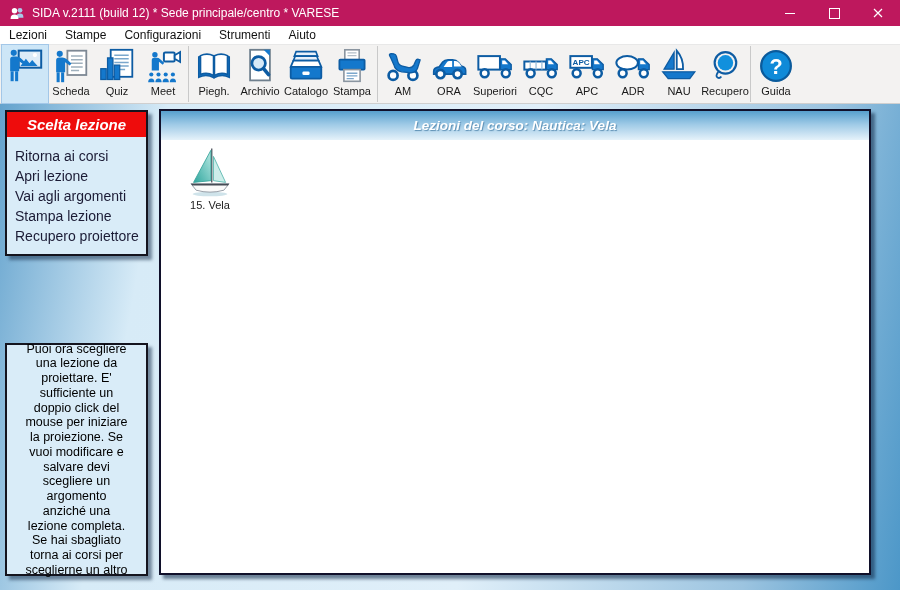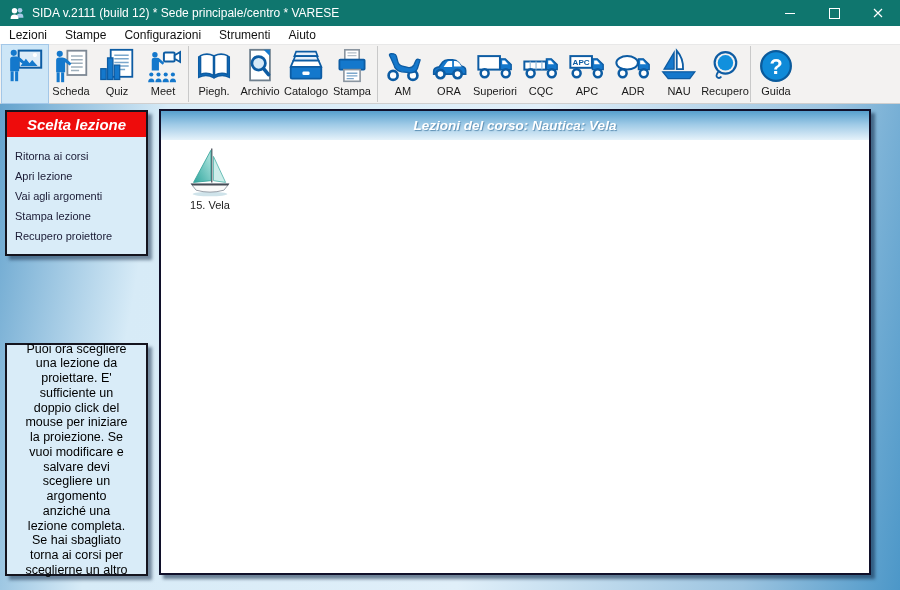--- a/index.html
+++ b/index.html
@@ -3,21 +3,21 @@
 <meta charset="utf-8">
 <style>
   html,body{margin:0;padding:0;}
   body{
     width:900px;height:590px;overflow:hidden;position:relative;
     font-family:"Liberation Sans",sans-serif;
     background:#fff;
   }
   
   .titlebar{
-    height:26px;background:#0f766e;color:#fff;
+    height:26px;background:#be185d;color:#fff;
     display:flex;align-items:center;font-size:12px;
   }
   .titlebar .app-ico{width:16px;height:14px;margin:0 7px 0 9px;flex:0 0 auto;}
   .titlebar .title-text{flex:1 1 auto;white-space:nowrap;overflow:hidden;}
   .win-controls{display:flex;height:26px;}
   .win-btn{width:44px;height:26px;display:flex;align-items:center;justify-content:center;cursor:default;}
   .min-glyph{width:10px;height:1px;background:#fff;display:block;}
   .max-glyph{width:9px;height:9px;border:1px solid #fff;display:block;}
   
   .menubar{
@@ -49,21 +49,21 @@
     box-shadow:4px 4px 3px rgba(15,40,70,.5);box-sizing:border-box;
   }
   .lesson-choice{left:5px;top:6px;width:143px;height:146px;}
   .red-header{
     height:25px;background:#ee0c0c;color:#fff;
     font-weight:bold;font-style:italic;font-size:15px;
     display:flex;align-items:center;justify-content:center;
   }
   .side-items{padding-top:9px;}
   .side-item{
-    font-size:11px;color:#1b1b35;padding:0 0 0 8px;height:20px;
+    font-size:14px;color:#1b1b35;padding:0 0 0 8px;height:20px;
     display:flex;align-items:center;cursor:default;
   }
   .info-panel{
     left:5px;top:239px;width:143px;height:233px;
     display:flex;align-items:center;justify-content:center;padding:6px;
   }
   .info-text{
     font-size:12.5px;line-height:1.18;color:#000;
     text-align:center;margin:12px;
   }

